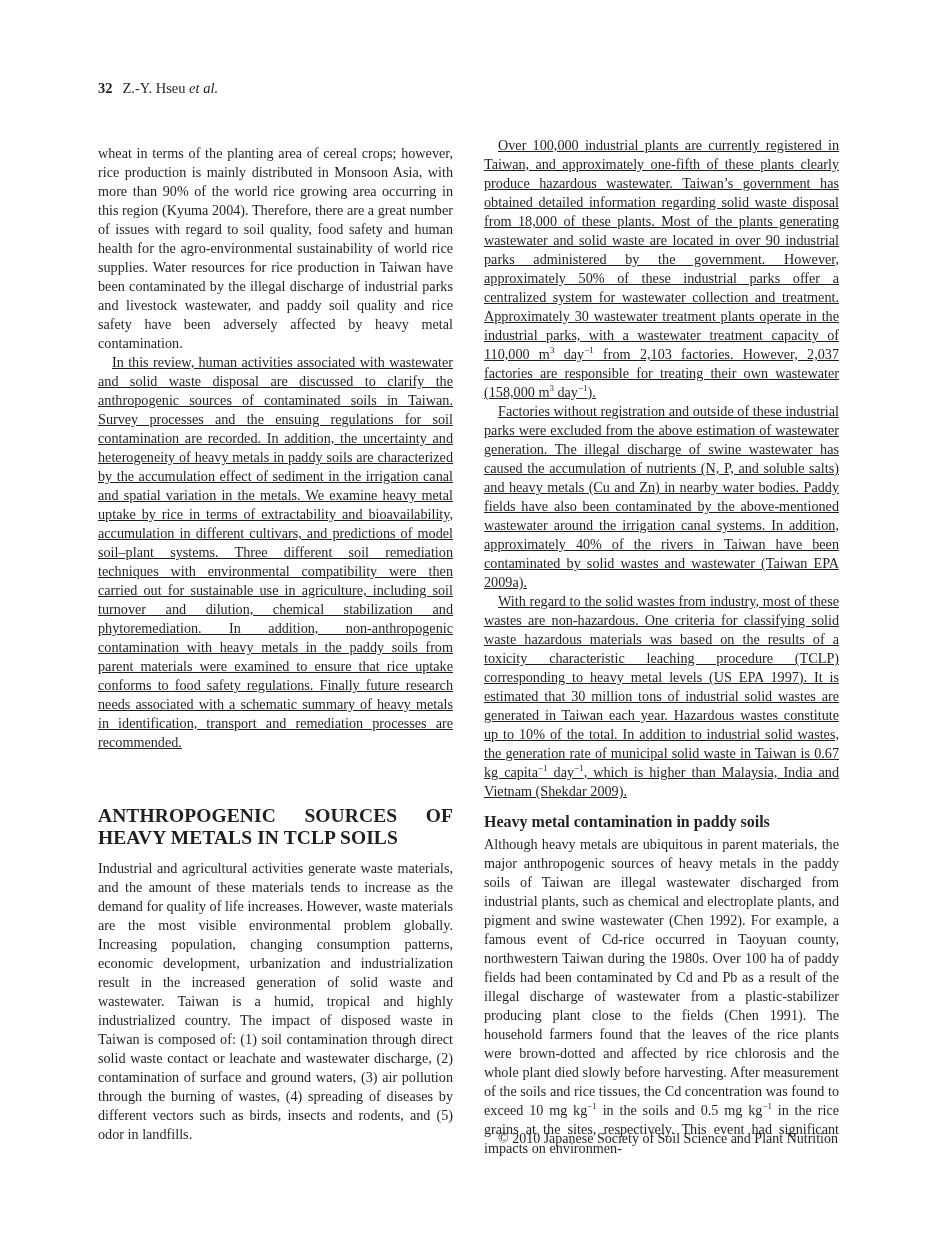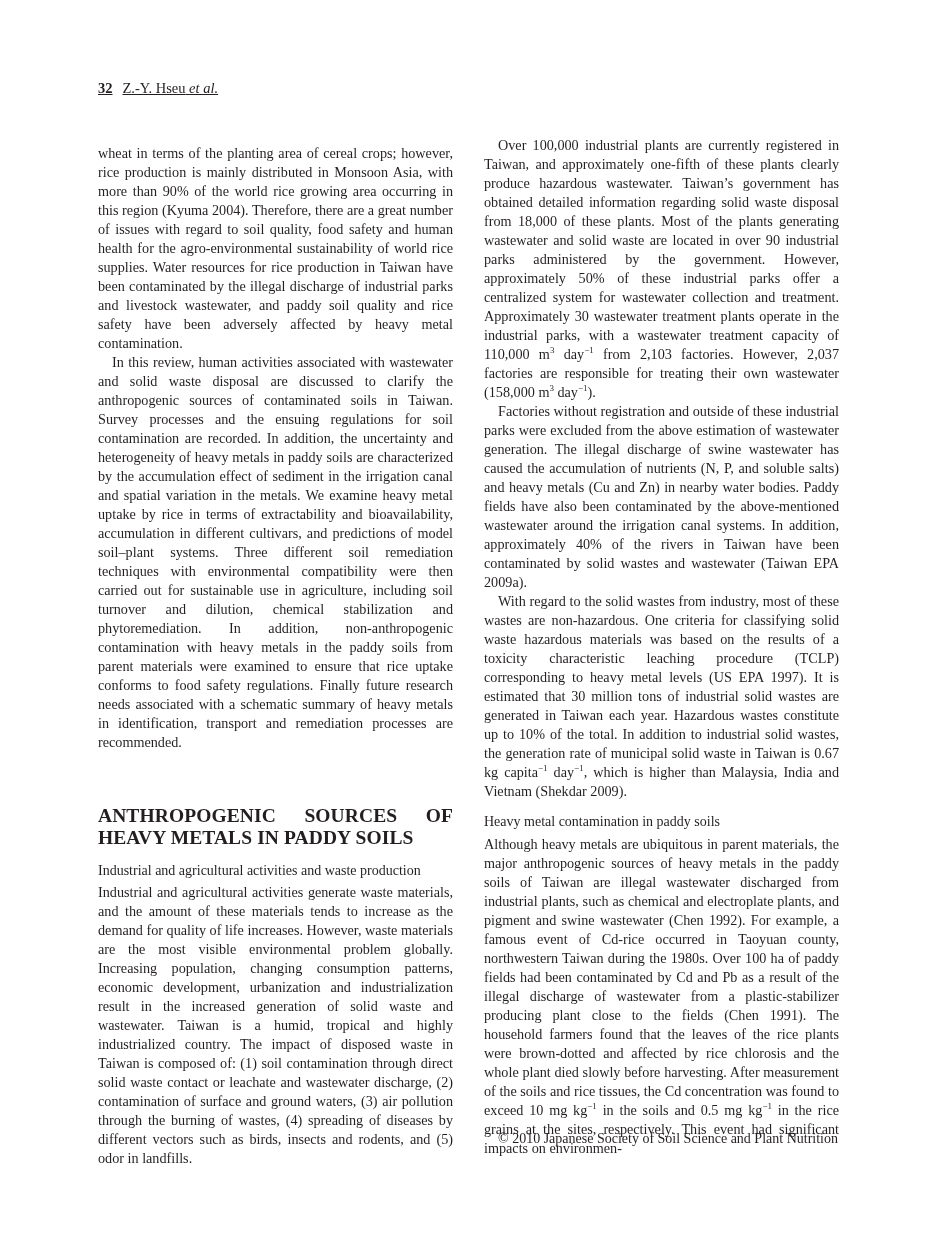--- a/index.html
+++ b/index.html
@@ -1,44 +1,43 @@
 <!DOCTYPE html>
 <html><head>
 <meta charset="utf-8">
 <style>
   html, body { margin:0; padding:0; background:#ffffff; }
   body { width:925px; height:1243px; position:relative; overflow:hidden;
          font-family:"Liberation Serif","DejaVu Serif",serif; color:#231f20; }
-  .header { position:absolute; left:98px; top:80px; font-size:14.5px;text-decoration:underline; }
+  .header { position:absolute; left:98px; top:80px; font-size:14.5px; }
   .header .pno { font-weight:bold; margin-right:10px; }
   .col { position:absolute; top:144px; width:355px; font-size:14.2px; line-height:19px;
          text-align:justify; hyphens:none; }
   .col.left { left:98px; }
   .col.right { left:484px; top:136px; }
   p { margin:0; }
-  p.indent { text-indent:14px; }
+  p.indent { text-indent:14px;text-decoration:underline; }
   h2 { font-size:19.5px; font-weight:bold; line-height:22px; margin:53px 0 10px 0;
        letter-spacing:0.1px; }
-  h3 { font-size:14px; font-weight:normal; line-height:20px; margin:12px 0 2px 0; }
+  h3 { font-size:16px; font-weight:bold; line-height:20px; margin:12px 0 2px 0; }
   h3.rh { margin-top:11px; margin-bottom:3px; }
   sup { font-size:9px; line-height:0; vertical-align:6px; }
   .footer { position:absolute; left:498px; top:1131px; font-size:14px; }
 </style>
 </head>
 <body>
 
 <div class="header">
   <span class="pno">32</span><span>Z.-Y. Hseu</span> <i>et al.</i>
 </div>
 
 <div class="col left">
   <p>wheat in terms of the planting area of cereal crops; however, rice production is mainly distributed in Monsoon Asia, with more than 90% of the world rice growing area occurring in this region (Kyuma 2004). Therefore, there are a great number of issues with regard to soil quality, food safety and human health for the agro-environmental sustainability of world rice supplies. Water resources for rice production in Taiwan have been contaminated by the illegal discharge of industrial parks and livestock wastewater, and paddy soil quality and rice safety have been adversely affected by heavy metal contamination.</p>
   <p class="indent">In this review, human activities associated with wastewater and solid waste disposal are discussed to clarify the anthropogenic sources of contaminated soils in Taiwan. Survey processes and the ensuing regulations for soil contamination are recorded. In addition, the uncertainty and heterogeneity of heavy metals in paddy soils are characterized by the accumulation effect of sediment in the irrigation canal and spatial variation in the metals. We examine heavy metal uptake by rice in terms of extractability and bioavailability, accumulation in different cultivars, and predictions of model soil–plant systems. Three different soil remediation techniques with environmental compatibility were then carried out for sustainable use in agriculture, including soil turnover and dilution, chemical stabilization and phytoremediation. In addition, non-anthropogenic contamination with heavy metals in the paddy soils from parent materials were examined to ensure that rice uptake conforms to food safety regulations. Finally future research needs associated with a schematic summary of heavy metals in identification, transport and remediation processes are recommended.</p>
-  <h2>ANTHROPOGENIC SOURCES OF HEAVY METALS IN PADDY SOILS</h2>
-  <h3>Industrial and agricultural activities and waste production</h3>
+  <h2>ANTHROPOGENIC SOURCES OF HEAVY METALS IN TCLP SOILS</h2>
   <p>Industrial and agricultural activities generate waste materials, and the amount of these materials tends to increase as the demand for quality of life increases. However, waste materials are the most visible environmental problem globally. Increasing population, changing consumption patterns, economic development, urbanization and industrialization result in the increased generation of solid waste and wastewater. Taiwan is a humid, tropical and highly industrialized country. The impact of disposed waste in Taiwan is composed of: (1) soil contamination through direct solid waste contact or leachate and wastewater discharge, (2) contamination of surface and ground waters, (3) air pollution through the burning of wastes, (4) spreading of diseases by different vectors such as birds, insects and rodents, and (5) odor in landfills.</p>
 </div>
 
 <div class="col right">
   <p class="indent"><span>Over 100,000 industrial plants are currently registered in Taiwan, and approximately one-fifth of these plants clearly produce hazardous wastewater. Taiwan’s government has obtained detailed information regarding solid waste disposal from 18,000 of these plants. Most of the plants generating wastewater and solid waste are located in over 90 industrial parks administered by the government. However, approximately 50% of these industrial parks offer a centralized system for wastewater collection and treatment. Approximately 30 wastewater treatment plants operate in the industrial parks, with a wastewater treatment capacity of 110,000 m</span><sup>3</sup><span> day</span><sup>−1</sup><span> from 2,103 factories. However, 2,037 factories are responsible for treating their own wastewater (158,000 m</span><sup>3</sup><span> day</span><sup>−1</sup><span>).</span></p>
   <p class="indent">Factories without registration and outside of these industrial parks were excluded from the above estimation of wastewater generation. The illegal discharge of swine wastewater has caused the accumulation of nutrients (N, P, and soluble salts) and heavy metals (Cu and Zn) in nearby water bodies. Paddy fields have also been contaminated by the above-mentioned wastewater around the irrigation canal systems. In addition, approximately 40% of the rivers in Taiwan have been contaminated by solid wastes and wastewater (Taiwan EPA 2009a).</p>
   <p class="indent"><span>With regard to the solid wastes from industry, most of these wastes are non-hazardous. One criteria for classifying solid waste hazardous materials was based on the results of a toxicity characteristic leaching procedure (TCLP) corresponding to heavy metal levels (US EPA 1997). It is estimated that 30 million tons of industrial solid wastes are generated in Taiwan each year. Hazardous wastes constitute up to 10% of the total. In addition to industrial solid wastes, the generation rate of municipal solid waste in Taiwan is 0.67 kg capita</span><sup>−1</sup><span> day</span><sup>−1</sup><span>, which is higher than Malaysia, India and Vietnam (Shekdar 2009).</span></p>
   <h3 class="rh">Heavy metal contamination in paddy soils</h3>
   <p><span>Although heavy metals are ubiquitous in parent materials, the major anthropogenic sources of heavy metals in the paddy soils of Taiwan are illegal wastewater discharged from industrial plants, such as chemical and electroplate plants, and pigment and swine wastewater (Chen 1992). For example, a famous event of Cd-rice occurred in Taoyuan county, northwestern Taiwan during the 1980s. Over 100 ha of paddy fields had been contaminated by Cd and Pb as a result of the illegal discharge of wastewater from a plastic-stabilizer producing plant close to the fields (Chen 1991). The household farmers found that the leaves of the rice plants were brown-dotted and affected by rice chlorosis and the whole plant died slowly before harvesting. After measurement of the soils and rice tissues, the Cd concentration was found to exceed 10 mg kg</span><sup>−1</sup><span> in the soils and 0.5 mg kg</span><sup>−1</sup><span> in the rice grains at the sites, respectively. This event had significant impacts on environmen-</span></p>
 </div>

